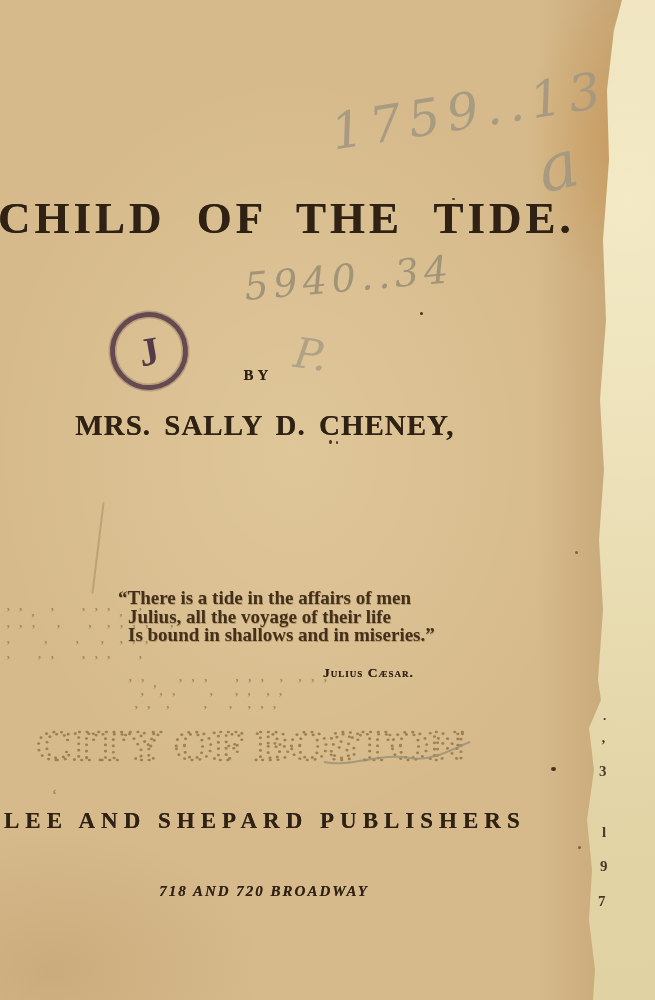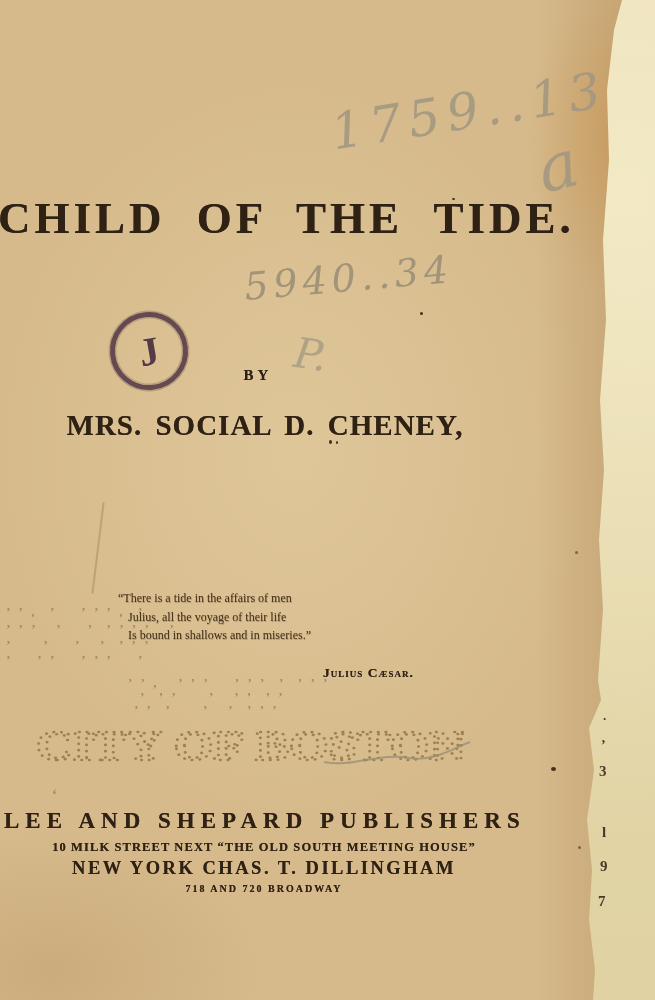--- a/index.html
+++ b/index.html
@@ -31,29 +31,29 @@
       radial-gradient(ellipse 400px 500px at 45% 45%, rgba(255,243,205,.22), transparent 75%),
       #d6ba8b;
   }
   .txt{position:absolute;color:#2f2215;text-shadow:0 0 .6px rgba(47,34,21,.75);}
   .center{text-align:center;}
   .series{font-size:18px;font-weight:600;letter-spacing:6px;}
   .title{font-size:45px;font-weight:700;letter-spacing:4px;word-spacing:16px;white-space:nowrap;}
   .by{font-size:15px;font-weight:700;letter-spacing:4px;}
   .author{font-size:29px;font-weight:600;letter-spacing:1px;word-spacing:5px;white-space:nowrap;}
   .credits{font-size:11.5px;font-weight:700;letter-spacing:.4px;white-space:nowrap;}
-  .quote{font-size:12px;font-weight:400;line-height:18.5px;color:#43301b;
+  .quote{font-size:19px;font-weight:700;line-height:18.5px;color:#43301b;
          text-shadow:.6px .6px 0 rgba(110,75,40,.35);white-space:nowrap;}
   .quote .ind{margin-left:10px;}
   .caesar{font-size:13.5px;font-weight:700;font-variant:small-caps;letter-spacing:1px;}
   .boston{font-size:26px;font-weight:600;letter-spacing:8px;font-feature-settings:"onum";white-space:nowrap;}
   .publisher{font-size:23px;font-weight:600;letter-spacing:6px;white-space:nowrap;}
   .address{font-size:12.5px;font-weight:700;letter-spacing:1.1px;white-space:nowrap;}
   .newyork{font-size:18.5px;font-weight:600;letter-spacing:2.5px;white-space:nowrap;}
-  .broadway{font-size:10px;font-weight:700;letter-spacing:2px;font-feature-settings:"onum";white-space:nowrap;}
+  .broadway{font-size:15px;font-weight:700;letter-spacing:2px;font-feature-settings:"onum";white-space:nowrap;font-style:italic;}
   .pencil{position:absolute;font-style:italic;color:#a39881;opacity:.9;
           font-family:"DejaVu Serif","Liberation Serif",serif;text-shadow:none;}
   .stamp{
     position:absolute;left:110px;top:312px;width:68px;height:68px;border-radius:50%;
     border:5px solid rgba(74,48,66,.82);
     box-shadow:0 0 0 1.5px rgba(74,48,66,.25), inset 0 0 0 1.5px rgba(74,48,66,.22);
     display:flex;align-items:center;justify-content:center;transform:rotate(-6deg);
   }
   .stamp-letter{font-size:40px;font-weight:700;color:rgba(74,48,66,.92);transform:rotate(-4deg);}
   .offset-row{position:absolute;color:#8a6737;opacity:.6;font-size:13px;font-weight:700;
@@ -76,34 +76,32 @@
   <span class="edge-glyph" style="left:600px;top:858px;font-size:15px;">9</span>
   <span class="edge-glyph" style="left:598px;top:893px;font-size:15px;">7</span>
 
   <div class="main-page">
 
 
     <div class="txt title center" style="left:-2px;top:192px;width:548px;">CHILD OF THE TIDE.</div>
 
     <div class="txt by center" style="left:203px;top:367px;width:110px;">BY</div>
 
-    <div class="txt author center" style="left:35px;top:409px;width:460px;">MRS. SOCIAL D. CHENEY,</div>
+    <div class="txt author center" style="left:35px;top:409px;width:460px;">MRS. SALLY D. CHENEY,</div>
 
 
     <div class="txt quote" style="left:118px;top:589px;">
       <div>“There is a tide in the affairs of men</div>
       <div class="ind">Julius, all the voyage of their life</div>
       <div class="ind">Is bound in shallows and in miseries.”</div>
     </div>
 
     <div class="txt caesar" style="left:323px;top:665px;">Julius Cæsar.</div>
 
     <div class="txt publisher center" style="left:4px;top:808px;width:520px;">LEE AND SHEPARD PUBLISHERS</div>
-    <div class="txt address center" style="left:4px;top:840px;width:520px;">10 MILK STREET NEXT “THE OLD SOUTH MEETING HOUSE”</div>
-    <div class="txt newyork center" style="left:64px;top:858px;width:400px;">NEW YORK CHAS. T. DILLINGHAM</div>
     <div class="txt broadway center" style="left:64px;top:883px;width:400px;">718 AND 720 BROADWAY</div>
 
     <div class="pencil" style="left:330px;top:82px;font-size:50px;letter-spacing:7px;transform:rotate(-9deg);">1759..13</div>
     <div class="pencil" style="left:538px;top:128px;font-size:66px;transform:rotate(-14deg);">a</div>
     <div class="pencil" style="left:244px;top:256px;font-size:38px;letter-spacing:5px;transform:rotate(-5deg);color:#9b9076;">5940..34</div>
     <div class="pencil" style="left:294px;top:330px;font-size:42px;transform:rotate(8deg);opacity:.75;">P.</div>
 
     <div class="stamp">
       <span class="stamp-letter">J</span>
     </div>

